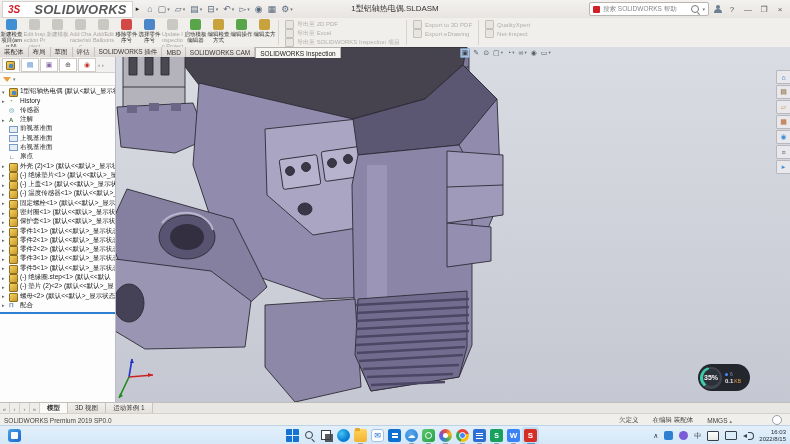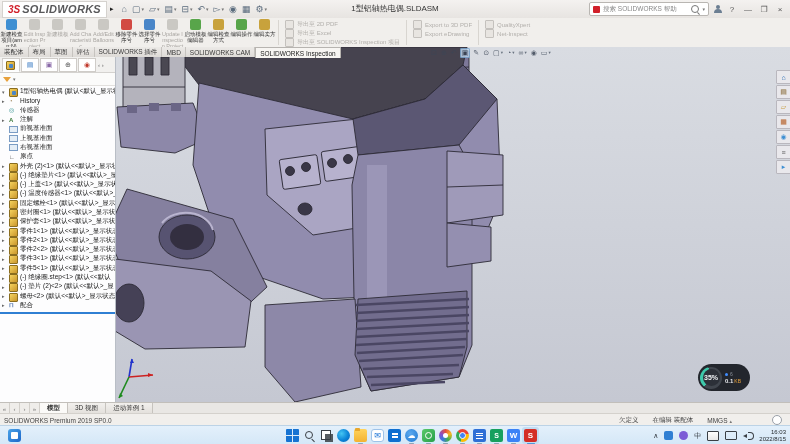--- a/index.html
+++ b/index.html
@@ -2,21 +2,21 @@
 <html><head>
 <meta charset="utf-8">
 <style>
   html,body{margin:0;padding:0;}
   body{width:790px;height:444px;font-family:"Liberation Sans",sans-serif;overflow:hidden;background:#c9ccd4;}
   .app{position:relative;width:642px;height:444px;}
   
   .titlebar{position:absolute;left:0;top:0;width:790px;height:18px;background:linear-gradient(#f4f2f0,#e7e4e1);border-bottom:1px solid #d0cdc9;display:flex;align-items:center;font-size:8px;color:#444;}
   .logo{display:flex;align-items:center;background:#fff;border:1px solid #d5d2ce;height:15px;padding:0 5px;margin-left:2px;}
   .logo-3s{color:#d1202a;font-weight:bold;font-style:italic;font-size:10px;margin-right:2px;}
-  .logo-brand{color:#58585a;font-weight:bold;font-style:italic;font-size:11px;letter-spacing:.3px;}
+  .logo-brand{color:#58585a;font-weight:bold;font-style:italic;font-size:13px;letter-spacing:.3px;margin-left:12px;}
   .flyout{font-size:7px;color:#222;margin:0 6px 0 3px;}
   .qat{display:flex;align-items:center;gap:1px;}
   .qat-btn{display:flex;align-items:center;height:14px;padding:0 2px;border-radius:2px;color:#5a6b7d;font-size:9px;}
   .qat-btn .dd{font-size:5px;color:#777;margin-left:1px;}
   .title-text{position:absolute;left:50%;transform:translateX(-50%);top:3px;font-size:8px;color:#333;white-space:nowrap;}
   .win-right{margin-left:auto;display:flex;align-items:center;gap:4px;padding-right:4px;}
   .searchbox{display:flex;align-items:center;gap:3px;width:112px;height:12px;background:#fff;border:1px solid #b9b6b2;border-radius:2px;padding:0 3px;font-size:6.5px;color:#888;}
   .sw-badge{width:7px;height:7px;background:#d1202a;border-radius:1px;flex:0 0 auto;}
   .searchbox .s-text{white-space:nowrap;overflow:hidden;flex:1;}
   .mini-mag{position:relative;width:6px;height:6px;border:1px solid #777;border-radius:50%;flex:0 0 auto;}

